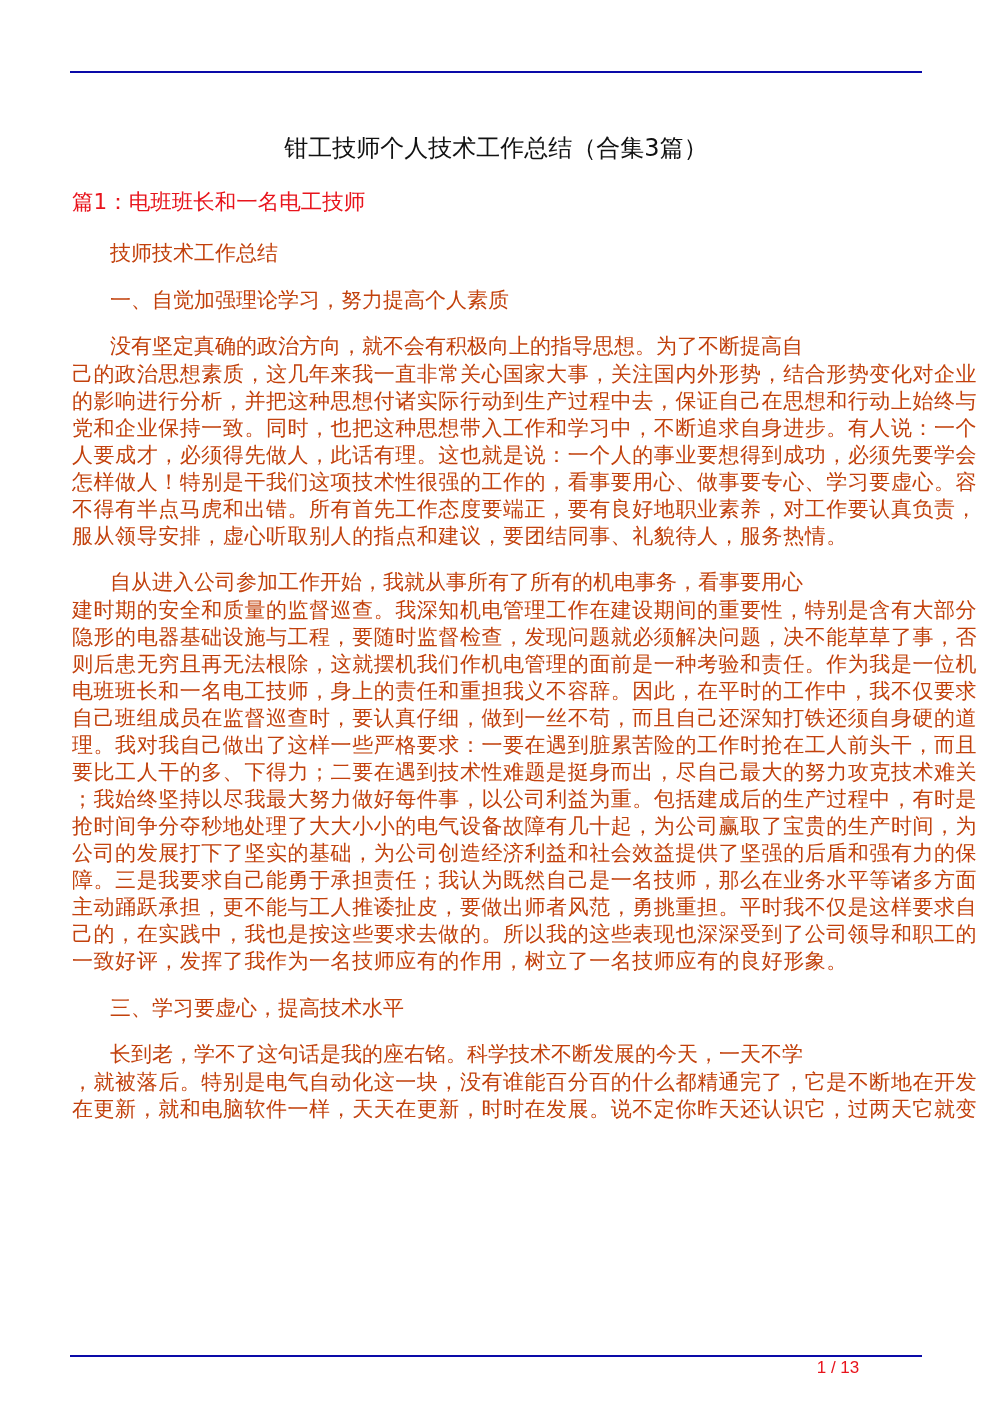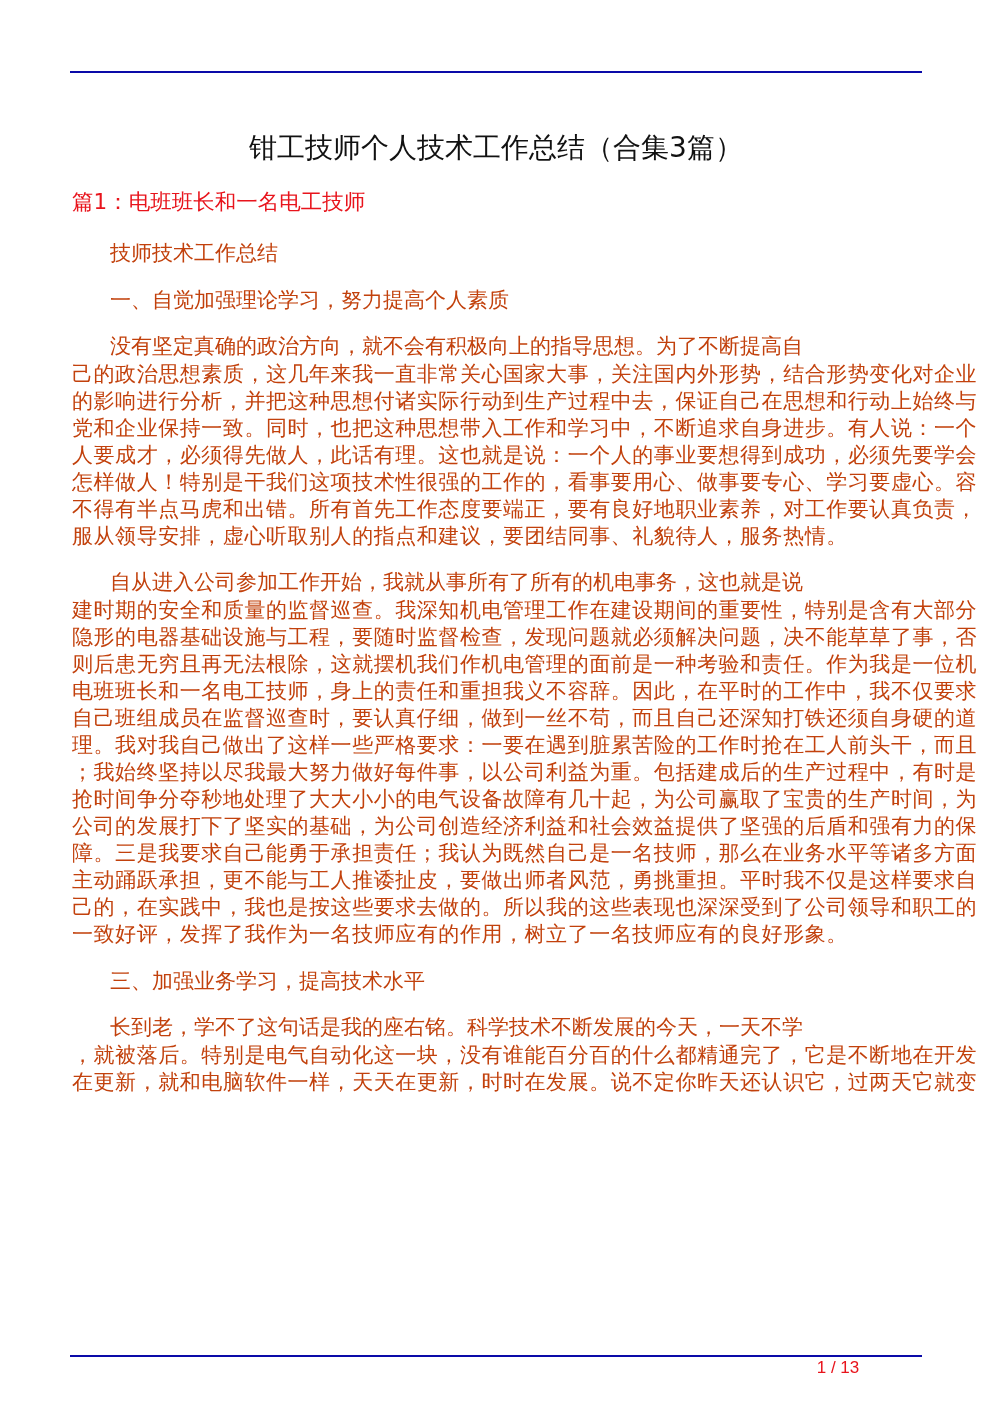--- a/index.html
+++ b/index.html
@@ -24,21 +24,21 @@
     }
     .rule-top { top: 71px; }
     .rule-bottom { top: 1355px; }
 
     .doc-title {
       position: absolute;
       top: 128px;
       left: 0;
       width: 992px;
       text-align: center;
-      font-size: 28px;
+      font-size: 24px;
       line-height: 40px;
       color: #111;
       white-space: nowrap;
     }
     .section-title {
       position: absolute;
       top: 186px;
       left: 72px;
       font-size: 21.5px;
       line-height: 32px;
@@ -109,37 +109,38 @@
     <p class="p body-line">的影响进行分析，并把这种思想付诸实际行动到生产过程中去，保证自己在思想和行动上始终与</p>
     <p class="p body-line">党和企业保持一致。同时，也把这种思想带入工作和学习中，不断追求自身进步。有人说：一个</p>
     <p class="p body-line">人要成才，必须得先做人，此话有理。这也就是说：一个人的事业要想得到成功，必须先要学会</p>
     <p class="p body-line">怎样做人！特别是干我们这项技术性很强的工作的，看事要用心、做事要专心、学习要虚心。容</p>
     <p class="p body-line">不得有半点马虎和出错。所有首先工作态度要端正，要有良好地职业素养，对工作要认真负责，</p>
     <p class="p body-line last">服从领导安排，虚心听取别人的指点和建议，要团结同事、礼貌待人，服务热情。</p>
   </div>
 
 
   <div>
-    <p class="p body-first">自从进入公司参加工作开始，我就从事所有了所有的机电事务，这也就是说</p>
+    <p class="p body-first">自从进入公司参加工作开始，我就从事所有了所有的机电事务，看事要用心</p>
     <p class="p body-line">建时期的安全和质量的监督巡查。我深知机电管理工作在建设期间的重要性，特别是含有大部分</p>
     <p class="p body-line">隐形的电器基础设施与工程，要随时监督检查，发现问题就必须解决问题，决不能草草了事，否</p>
     <p class="p body-line">则后患无穷且再无法根除，这就摆机我们作机电管理的面前是一种考验和责任。作为我是一位机</p>
     <p class="p body-line">电班班长和一名电工技师，身上的责任和重担我义不容辞。因此，在平时的工作中，我不仅要求</p>
     <p class="p body-line">自己班组成员在监督巡查时，要认真仔细，做到一丝不苟，而且自己还深知打铁还须自身硬的道</p>
     <p class="p body-line">理。我对我自己做出了这样一些严格要求：一要在遇到脏累苦险的工作时抢在工人前头干，而且</p>
+    <p class="p body-line">要比工人干的多、下得力；二要在遇到技术性难题是挺身而出，尽自己最大的努力攻克技术难关</p>
     <p class="p body-line">；我始终坚持以尽我最大努力做好每件事，以公司利益为重。包括建成后的生产过程中，有时是</p>
     <p class="p body-line">抢时间争分夺秒地处理了大大小小的电气设备故障有几十起，为公司赢取了宝贵的生产时间，为</p>
     <p class="p body-line">公司的发展打下了坚实的基础，为公司创造经济利益和社会效益提供了坚强的后盾和强有力的保</p>
     <p class="p body-line">障。三是我要求自己能勇于承担责任；我认为既然自己是一名技师，那么在业务水平等诸多方面</p>
     <p class="p body-line">主动踊跃承担，更不能与工人推诿扯皮，要做出师者风范，勇挑重担。平时我不仅是这样要求自</p>
     <p class="p body-line">己的，在实践中，我也是按这些要求去做的。所以我的这些表现也深深受到了公司领导和职工的</p>
     <p class="p body-line last">一致好评，发挥了我作为一名技师应有的作用，树立了一名技师应有的良好形象。</p>
   </div>
 
-  <p class="p heading">三、加强业务学习，提高技术水平</p>
+  <p class="p heading">三、学习要虚心，提高技术水平</p>
 
   <div>
     <p class="p body-first">长到老，学不了这句话是我的座右铭。科学技术不断发展的今天，一天不学</p>
     <p class="p body-line">，就被落后。特别是电气自动化这一块，没有谁能百分百的什么都精通完了，它是不断地在开发</p>
     <p class="p body-line">在更新，就和电脑软件一样，天天在更新，时时在发展。说不定你昨天还认识它，过两天它就变</p>
   </div>
 </div>
 
 <div class="rule rule-bottom"></div>
 

